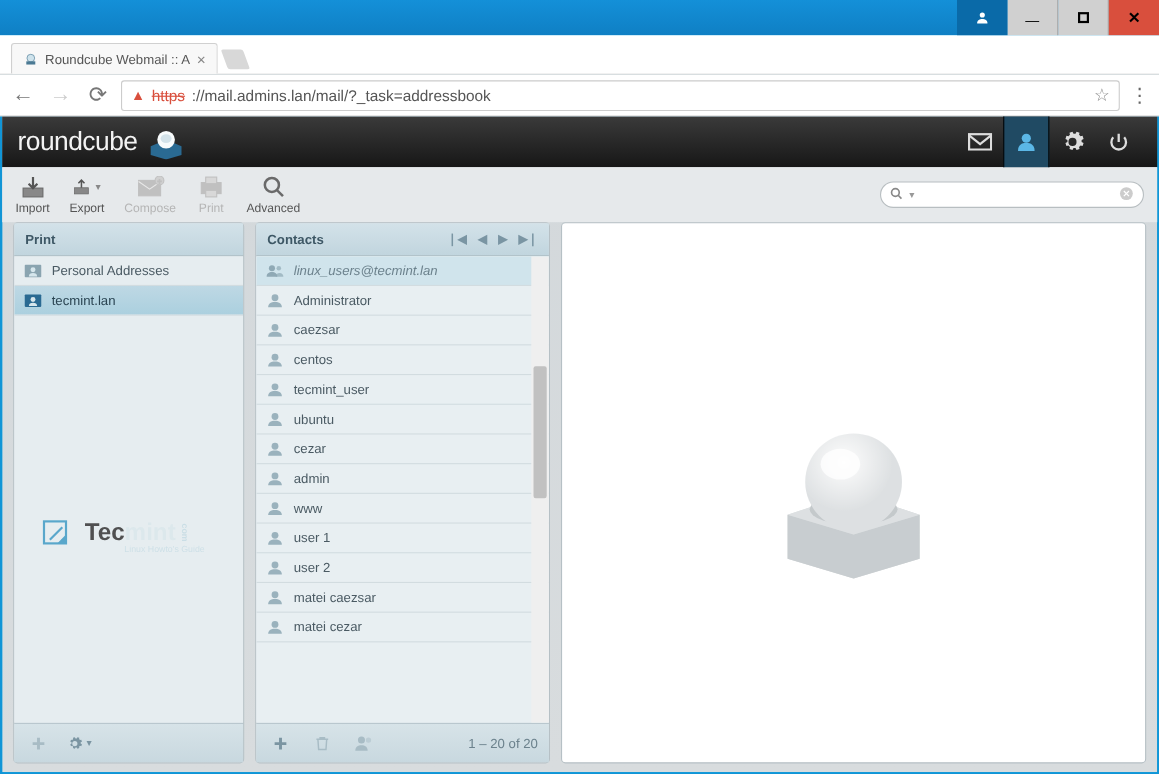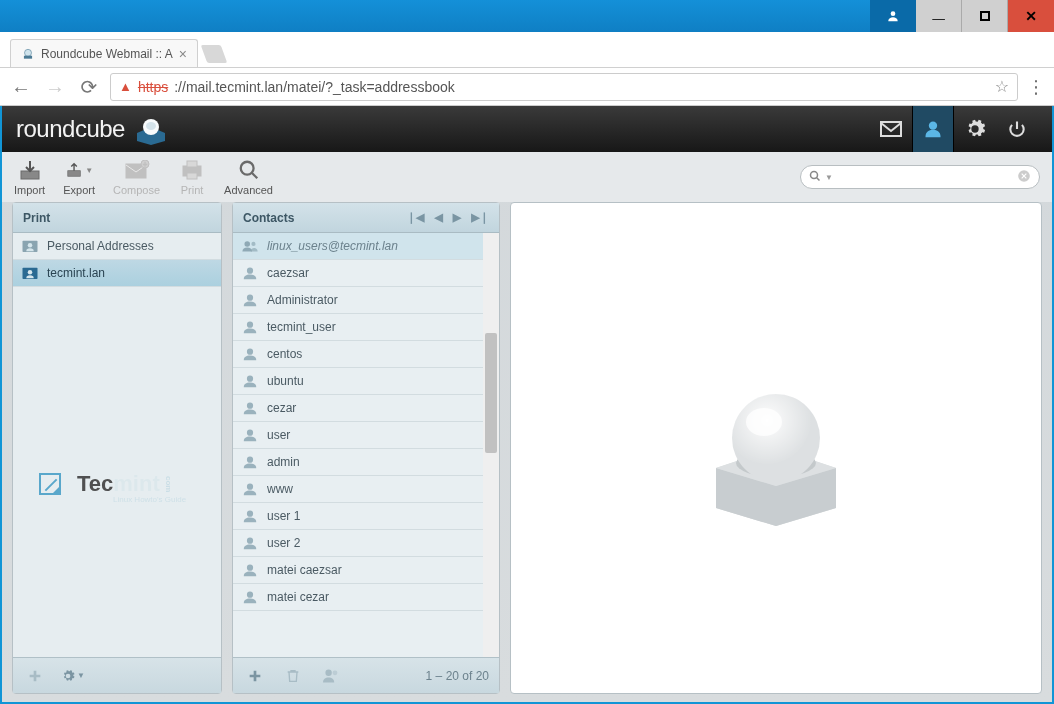--- a/index.html
+++ b/index.html
@@ -134,21 +134,21 @@
   <div class="new-tab"></div>
 </div>
 
 <div class="url-row">
   <div class="nav-ico">←</div>
   <div class="nav-ico disabled">→</div>
   <div class="nav-ico">⟳</div>
   <div class="omnibox">
     <span class="warn">▲</span>
     <span class="struck">https</span>
-      <span class="rest">://mail.tecmint.lan/matei/?_task=addressbook</span>
+      <span class="rest">://mail.admins.lan/mail/?_task=addressbook</span>
     <span style="flex:1"></span>
     <span class="star">☆</span>
   </div>
   <div class="menu-dots">⋮</div>
 </div>
 
 <div class="app">
 
   <div class="topbar">
     <div class="logo">
@@ -329,75 +329,66 @@
             <span>linux_users@tecmint.lan</span>
             <span class="chev">»</span>
           </div>
           <div class="list-item">
             <span class="person-ico">
               <svg width="16" height="14" viewBox="0 0 20 18" fill="#9ab2bd">
                 <circle cx="10" cy="6" r="4"></circle>
                 <path d="M2 17c0-4 3-6 8-6s8 2 8 6H2z"></path>
               </svg>
             </span>
+            <span>Administrator</span>
+          </div>
+          <div class="list-item">
+            <span class="person-ico">
+              <svg width="16" height="14" viewBox="0 0 20 18" fill="#9ab2bd">
+                <circle cx="10" cy="6" r="4"></circle>
+                <path d="M2 17c0-4 3-6 8-6s8 2 8 6H2z"></path>
+              </svg>
+            </span>
             <span>caezsar</span>
           </div>
           <div class="list-item">
             <span class="person-ico">
               <svg width="16" height="14" viewBox="0 0 20 18" fill="#9ab2bd">
                 <circle cx="10" cy="6" r="4"></circle>
                 <path d="M2 17c0-4 3-6 8-6s8 2 8 6H2z"></path>
               </svg>
             </span>
-            <span>Administrator</span>
+            <span>centos</span>
           </div>
           <div class="list-item">
             <span class="person-ico">
               <svg width="16" height="14" viewBox="0 0 20 18" fill="#9ab2bd">
                 <circle cx="10" cy="6" r="4"></circle>
                 <path d="M2 17c0-4 3-6 8-6s8 2 8 6H2z"></path>
               </svg>
             </span>
             <span>tecmint_user</span>
           </div>
           <div class="list-item">
             <span class="person-ico">
               <svg width="16" height="14" viewBox="0 0 20 18" fill="#9ab2bd">
                 <circle cx="10" cy="6" r="4"></circle>
                 <path d="M2 17c0-4 3-6 8-6s8 2 8 6H2z"></path>
               </svg>
             </span>
-            <span>centos</span>
-          </div>
-          <div class="list-item">
-            <span class="person-ico">
-              <svg width="16" height="14" viewBox="0 0 20 18" fill="#9ab2bd">
-                <circle cx="10" cy="6" r="4"></circle>
-                <path d="M2 17c0-4 3-6 8-6s8 2 8 6H2z"></path>
-              </svg>
-            </span>
             <span>ubuntu</span>
           </div>
           <div class="list-item">
             <span class="person-ico">
               <svg width="16" height="14" viewBox="0 0 20 18" fill="#9ab2bd">
                 <circle cx="10" cy="6" r="4"></circle>
                 <path d="M2 17c0-4 3-6 8-6s8 2 8 6H2z"></path>
               </svg>
             </span>
             <span>cezar</span>
-          </div>
-          <div class="list-item">
-            <span class="person-ico">
-              <svg width="16" height="14" viewBox="0 0 20 18" fill="#9ab2bd">
-                <circle cx="10" cy="6" r="4"></circle>
-                <path d="M2 17c0-4 3-6 8-6s8 2 8 6H2z"></path>
-              </svg>
-            </span>
-            <span>user</span>
           </div>
           <div class="list-item">
             <span class="person-ico">
               <svg width="16" height="14" viewBox="0 0 20 18" fill="#9ab2bd">
                 <circle cx="10" cy="6" r="4"></circle>
                 <path d="M2 17c0-4 3-6 8-6s8 2 8 6H2z"></path>
               </svg>
             </span>
             <span>admin</span>
           </div>

